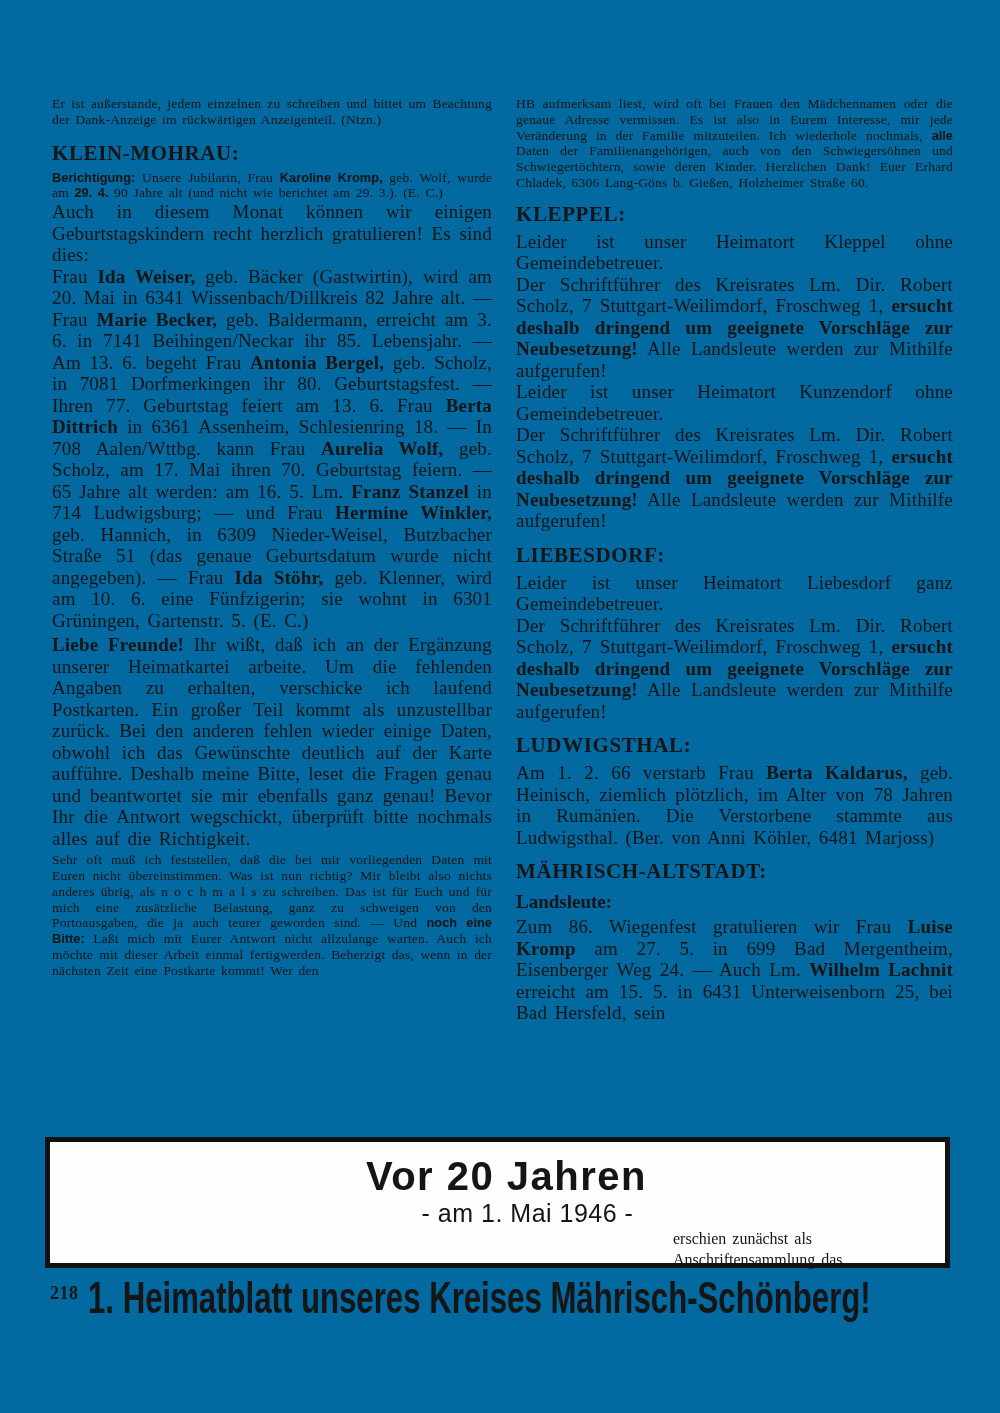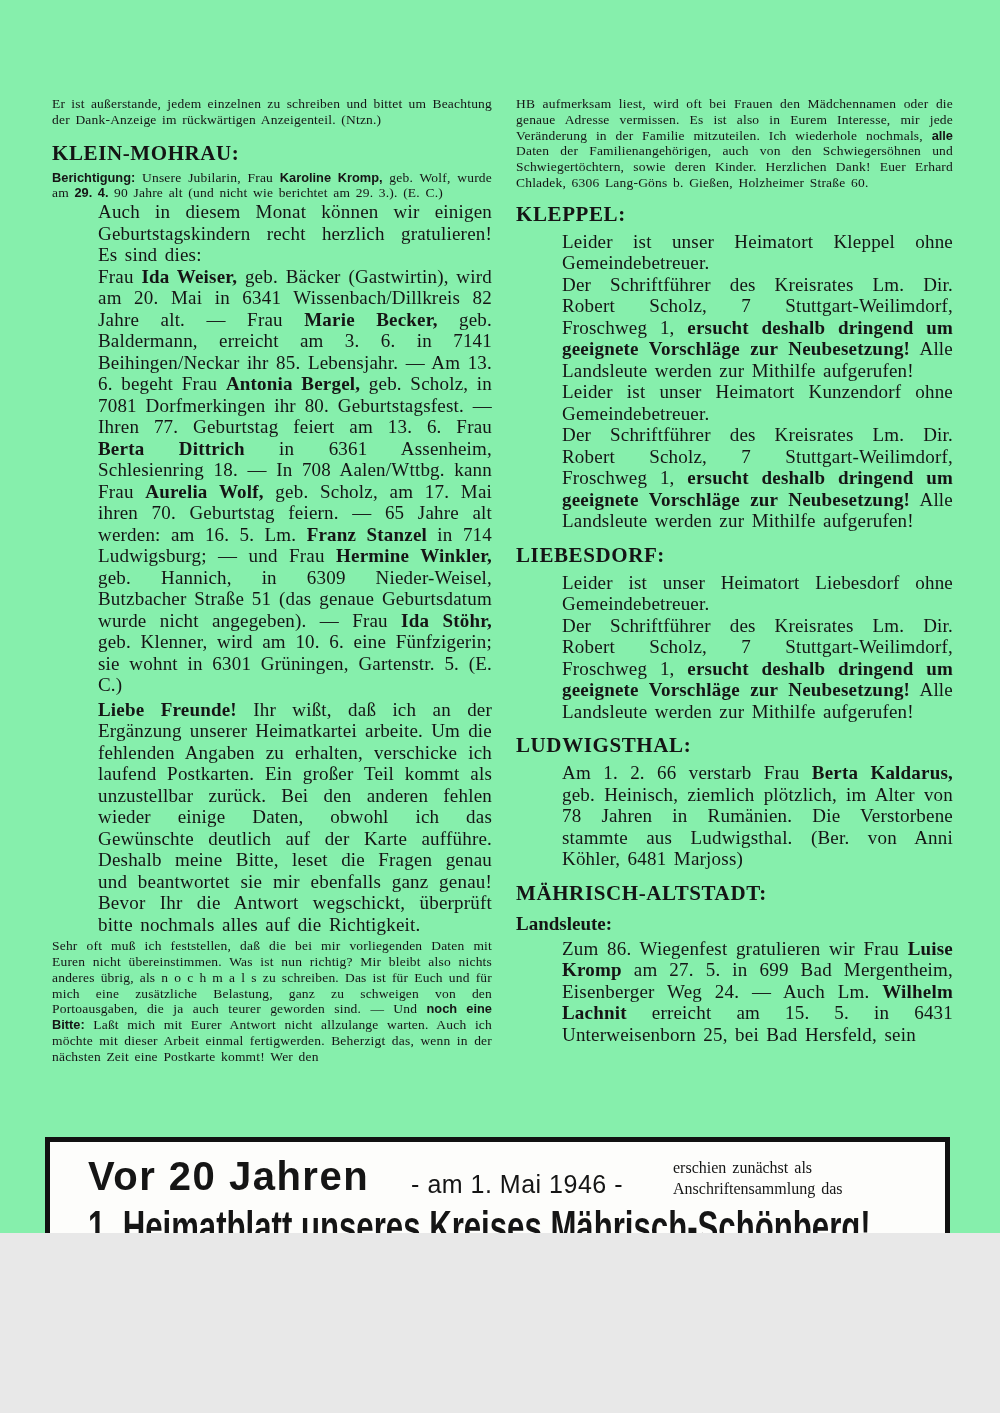--- a/index.html
+++ b/index.html
@@ -1,43 +1,43 @@
 <!DOCTYPE html>
 <html><head>
 <meta charset="utf-8">
 <style>
   html,body{margin:0;padding:0;background:#e8e8e8;}
   .page{
-    position:relative;width:1000px;height:1233px;margin:0 auto;
-    background:#86efac;color:#151515;
+    position:relative;width:1000px;height:1413px;margin:0 auto;
+    background:#0369a1;color:#151515;
     font-family:"Liberation Serif", serif;
     overflow:hidden;
   }
   .col{position:absolute;top:96px;}
   .col-left{left:52px;width:440px;}
   .col-right{left:516px;width:437px;}
   p{margin:0;text-align:justify;}
   .small{font-size:13.5px;line-height:15.8px;word-spacing:2px;letter-spacing:0.2px;}
-  .bodytx{font-size:19px;line-height:21.5px;word-spacing:2.5px;letter-spacing:0.2px;margin-left:46px;}
+  .bodytx{font-size:19px;line-height:21.5px;word-spacing:2.5px;letter-spacing:0.2px;}
   .gap-top{margin-top:3px;}
   h2.sec{
     font-size:21px;font-weight:700;letter-spacing:0.6px;
     margin:11px 0 4px 0;font-family:"Liberation Serif", serif;
   }
   h2.sec.first{margin-top:13px;}
   h3.sub{font-size:19px;font-weight:700;margin:7px 0 3px 0;}
   .b{font-weight:700;}
   .bs{font-weight:700;font-family:"Liberation Sans", sans-serif;font-size:0.95em;letter-spacing:0;}
   
   .banner{
     position:absolute;left:45px;top:1137px;width:905px;height:131px;
     border:5px solid #111;box-sizing:border-box;background:#fdfdfb;
     padding:12px 20px 6px 38px;
   }
-  .banner-row1{display:flex;align-items:flex-end;}
+  .banner-row1{display:flex;align-items:center;flex-direction:column;}
   .b-title{font-family:"Liberation Sans", sans-serif;font-weight:700;font-size:40px;letter-spacing:1.5px;white-space:nowrap;}
   .b-date{font-family:"Liberation Sans", sans-serif;font-weight:400;font-size:25px;margin-left:42px;white-space:nowrap;letter-spacing:0.5px;}
   .b-note{margin-left:auto;width:252px;font-size:16px;line-height:21px;text-align:left;word-spacing:2px;}
   .b-line2{
     font-family:"Liberation Sans", sans-serif;font-weight:700;font-size:38px;
     white-space:nowrap;display:inline-block;letter-spacing:0;
     transform:scale(0.82,1.18);transform-origin:left center;margin-top:7px;
   }
   .pageno{position:absolute;left:50px;top:1283px;font-size:18px;font-weight:700;letter-spacing:0.5px;}
 </style>
@@ -57,21 +57,21 @@
   </div>
 
   <div class="col col-right">
     <p class="small"><span>HB aufmerksam liest, wird oft bei Frauen den Mädchennamen oder die genaue Adresse vermissen. Es ist also in Eurem Interesse, mir jede Veränderung in der Familie mitzuteilen. Ich wiederhole nochmals, </span><span class="bs">alle</span><span> Daten der Familienangehörigen, auch von den Schwiegersöhnen und Schwiegertöchtern, sowie deren Kinder. Herzlichen Dank! Euer Erhard Chladek, 6306 Lang-Göns b. Gießen, Holzheimer Straße 60.</span></p>
     <h2 class="sec">KLEPPEL:</h2>
     <p class="bodytx"><span>Leider ist unser Heimatort Kleppel ohne Gemeindebetreuer.</span></p>
     <p class="bodytx"><span>Der Schriftführer des Kreisrates Lm. Dir. Robert Scholz, 7 Stuttgart-Weilimdorf, Froschweg 1, </span><span class="b">ersucht deshalb dringend um geeignete Vorschläge zur Neubesetzung!</span><span> Alle Landsleute werden zur Mithilfe aufgerufen!</span></p>
     <p class="bodytx"><span>Leider ist unser Heimatort Kunzendorf ohne Gemeindebetreuer.</span></p>
     <p class="bodytx"><span>Der Schriftführer des Kreisrates Lm. Dir. Robert Scholz, 7 Stuttgart-Weilimdorf, Froschweg 1, </span><span class="b">ersucht deshalb dringend um geeignete Vorschläge zur Neubesetzung!</span><span> Alle Landsleute werden zur Mithilfe aufgerufen!</span></p>
     <h2 class="sec">LIEBESDORF:</h2>
-    <p class="bodytx"><span>Leider ist unser Heimatort Liebesdorf ohne Gemeindebetreuer.</span></p>
+    <p class="bodytx"><span>Leider ist unser Heimatort Liebesdorf ganz Gemeindebetreuer.</span></p>
     <p class="bodytx"><span>Der Schriftführer des Kreisrates Lm. Dir. Robert Scholz, 7 Stuttgart-Weilimdorf, Froschweg 1, </span><span class="b">ersucht deshalb dringend um geeignete Vorschläge zur Neubesetzung!</span><span> Alle Landsleute werden zur Mithilfe aufgerufen!</span></p>
     <h2 class="sec">LUDWIGSTHAL:</h2>
     <p class="bodytx"><span>Am 1. 2. 66 verstarb Frau </span><span class="b">Berta Kaldarus,</span><span> geb. Heinisch, ziemlich plötzlich, im Alter von 78 Jahren in Rumänien. Die Verstorbene stammte aus Ludwigsthal. (Ber. von Anni Köhler, 6481 Marjoss)</span></p>
     <h2 class="sec">MÄHRISCH-ALTSTADT:</h2>
     <h3 class="sub">Landsleute:</h3>
     <p class="bodytx"><span>Zum 86. Wiegenfest gratulieren wir Frau </span><span class="b">Luise Kromp</span><span> am 27. 5. in 699 Bad Mergentheim, Eisenberger Weg 24. — Auch Lm. </span><span class="b">Wilhelm Lachnit</span><span> erreicht am 15. 5. in 6431 Unterweisenborn 25, bei Bad Hersfeld, sein</span></p>
   </div>
 
   <div class="banner">
     <div class="banner-row1">

